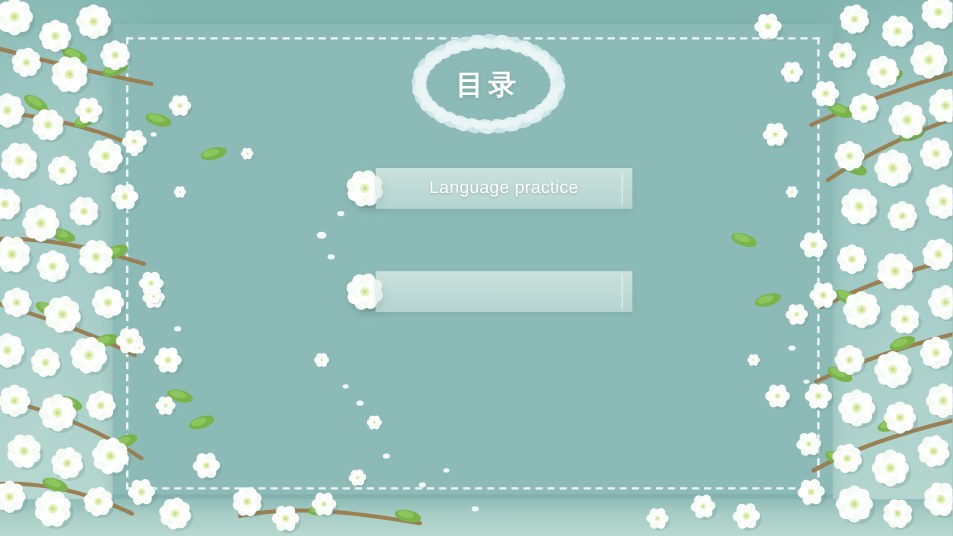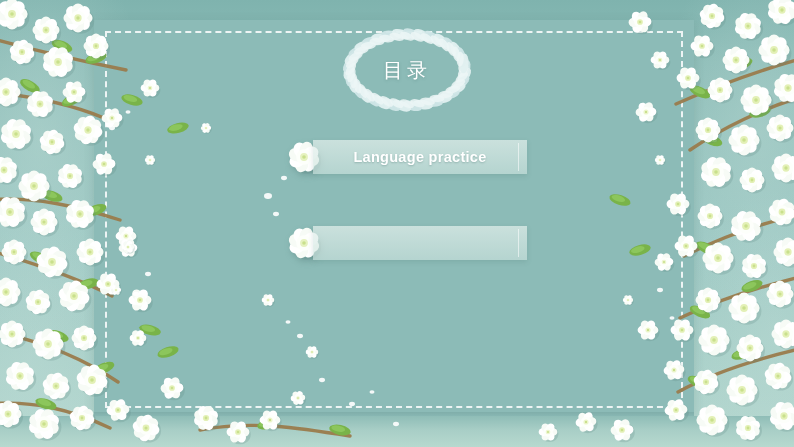--- a/index.html
+++ b/index.html
@@ -36,40 +36,40 @@
   
   .wreath-wrap{
     position:absolute;left:333px;top:24px;width:148px;height:92px;
   }
   .wreath-ring{
     position:absolute;inset:0;
   }
   .title-text{
     position:absolute;left:0;top:0;width:148px;height:92px;
     display:flex;align-items:center;justify-content:center;
-    color:#ffffff;font-size:20px;font-weight:normal;letter-spacing:4px;
+    color:#ffffff;font-size:23px;font-weight:bold;letter-spacing:4px;
     text-shadow:0 1px 3px rgba(70,110,106,.35);
     font-family:"DejaVu Sans","Liberation Sans",sans-serif;
   }
   
   .menu{position:absolute;left:0;top:0;width:794px;height:447px;}
   .menu-item{position:absolute;height:34px;}
   .menu-item .band{
     position:absolute;left:26px;top:0;width:214px;height:34px;
     background:linear-gradient(180deg,rgba(226,239,235,.72),rgba(206,228,223,.62));
     box-shadow:0 2px 5px rgba(70,110,106,.18);
   }
   .menu-item .band::after{
     content:"";position:absolute;right:8px;top:3px;width:1px;height:28px;
     background:rgba(255,255,255,.55);
   }
   .menu-item .label{
     position:absolute;left:26px;top:0;width:214px;height:34px;
     display:flex;align-items:center;justify-content:center;
-    color:#ffffff;font-size:14.5px;font-weight:bold;letter-spacing:.3px;
+    color:#ffffff;font-size:14.5px;font-weight:normal;letter-spacing:.3px;
     text-shadow:0 1px 2px rgba(80,120,116,.4);
     white-space:nowrap;
   }
   .menu-item .flower{
     position:absolute;left:0;top:0;width:34px;height:34px;
     filter:drop-shadow(2px 3px 3px rgba(70,110,106,.35));
   }
   
   .bottom-strip{
     position:absolute;left:0;bottom:0;width:794px;height:31px;

